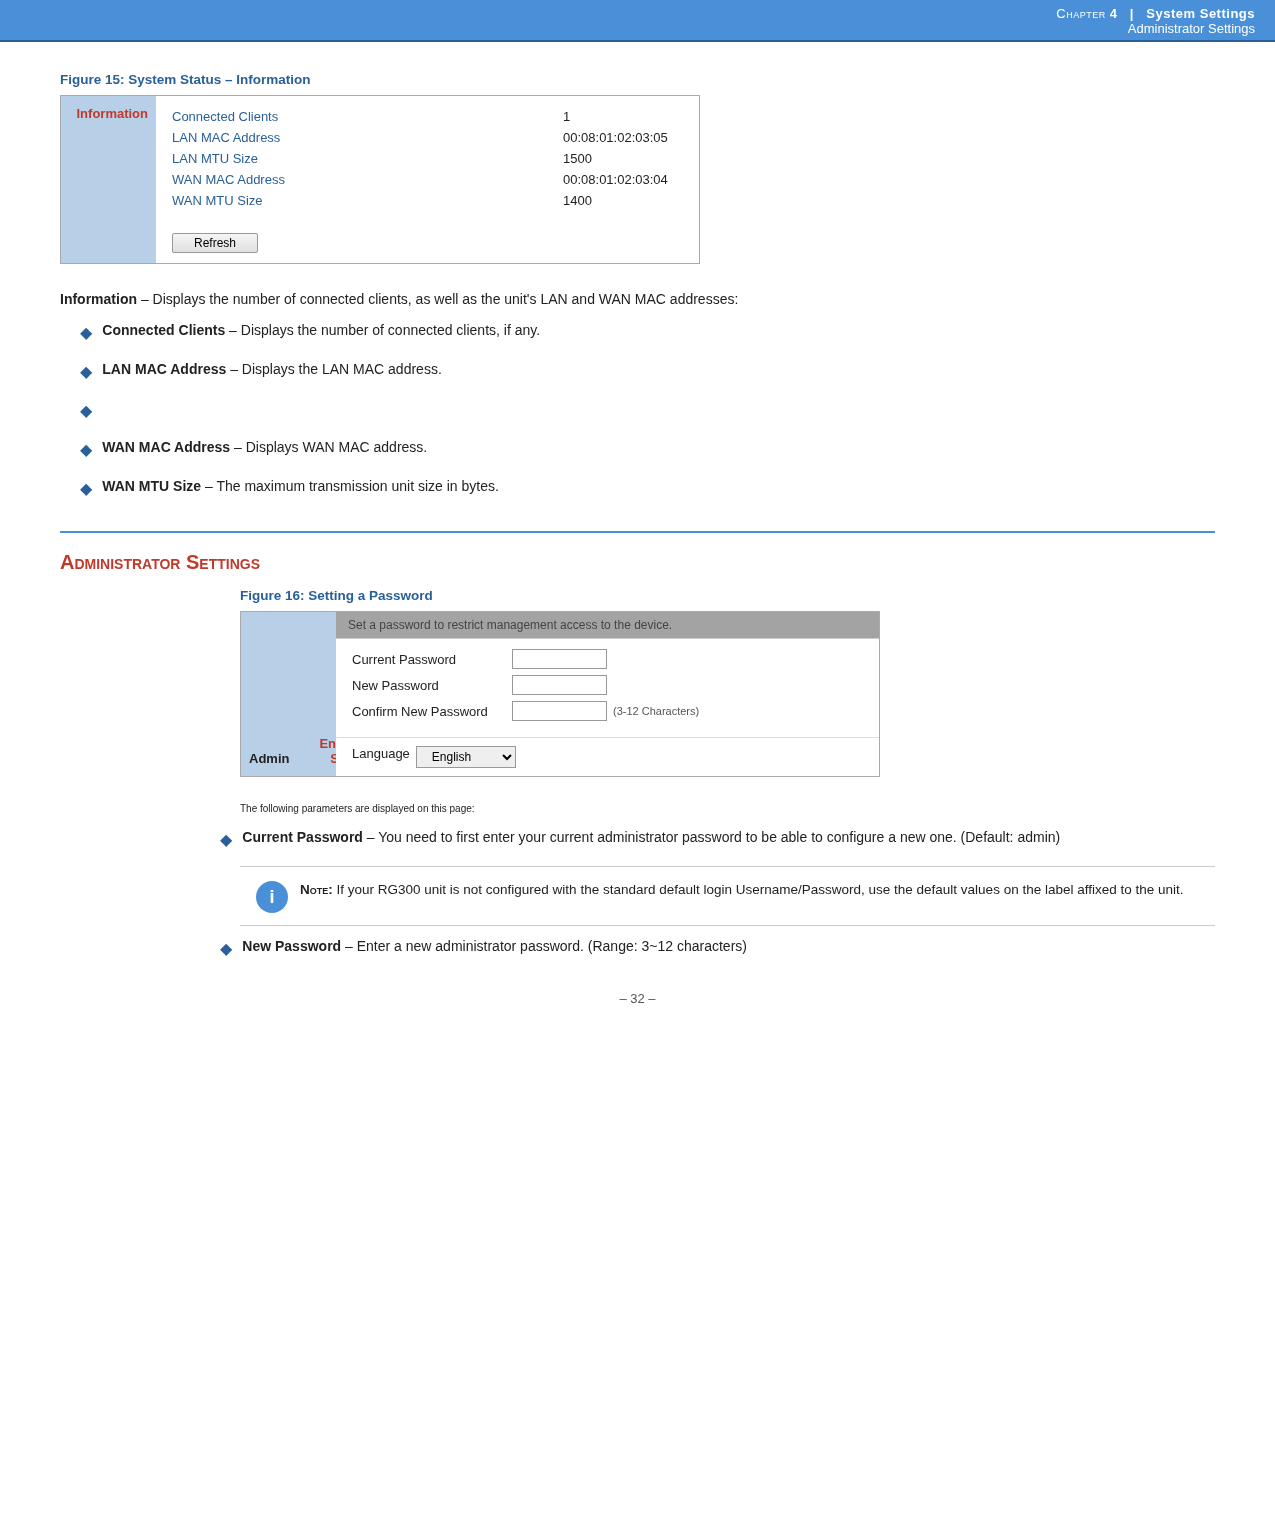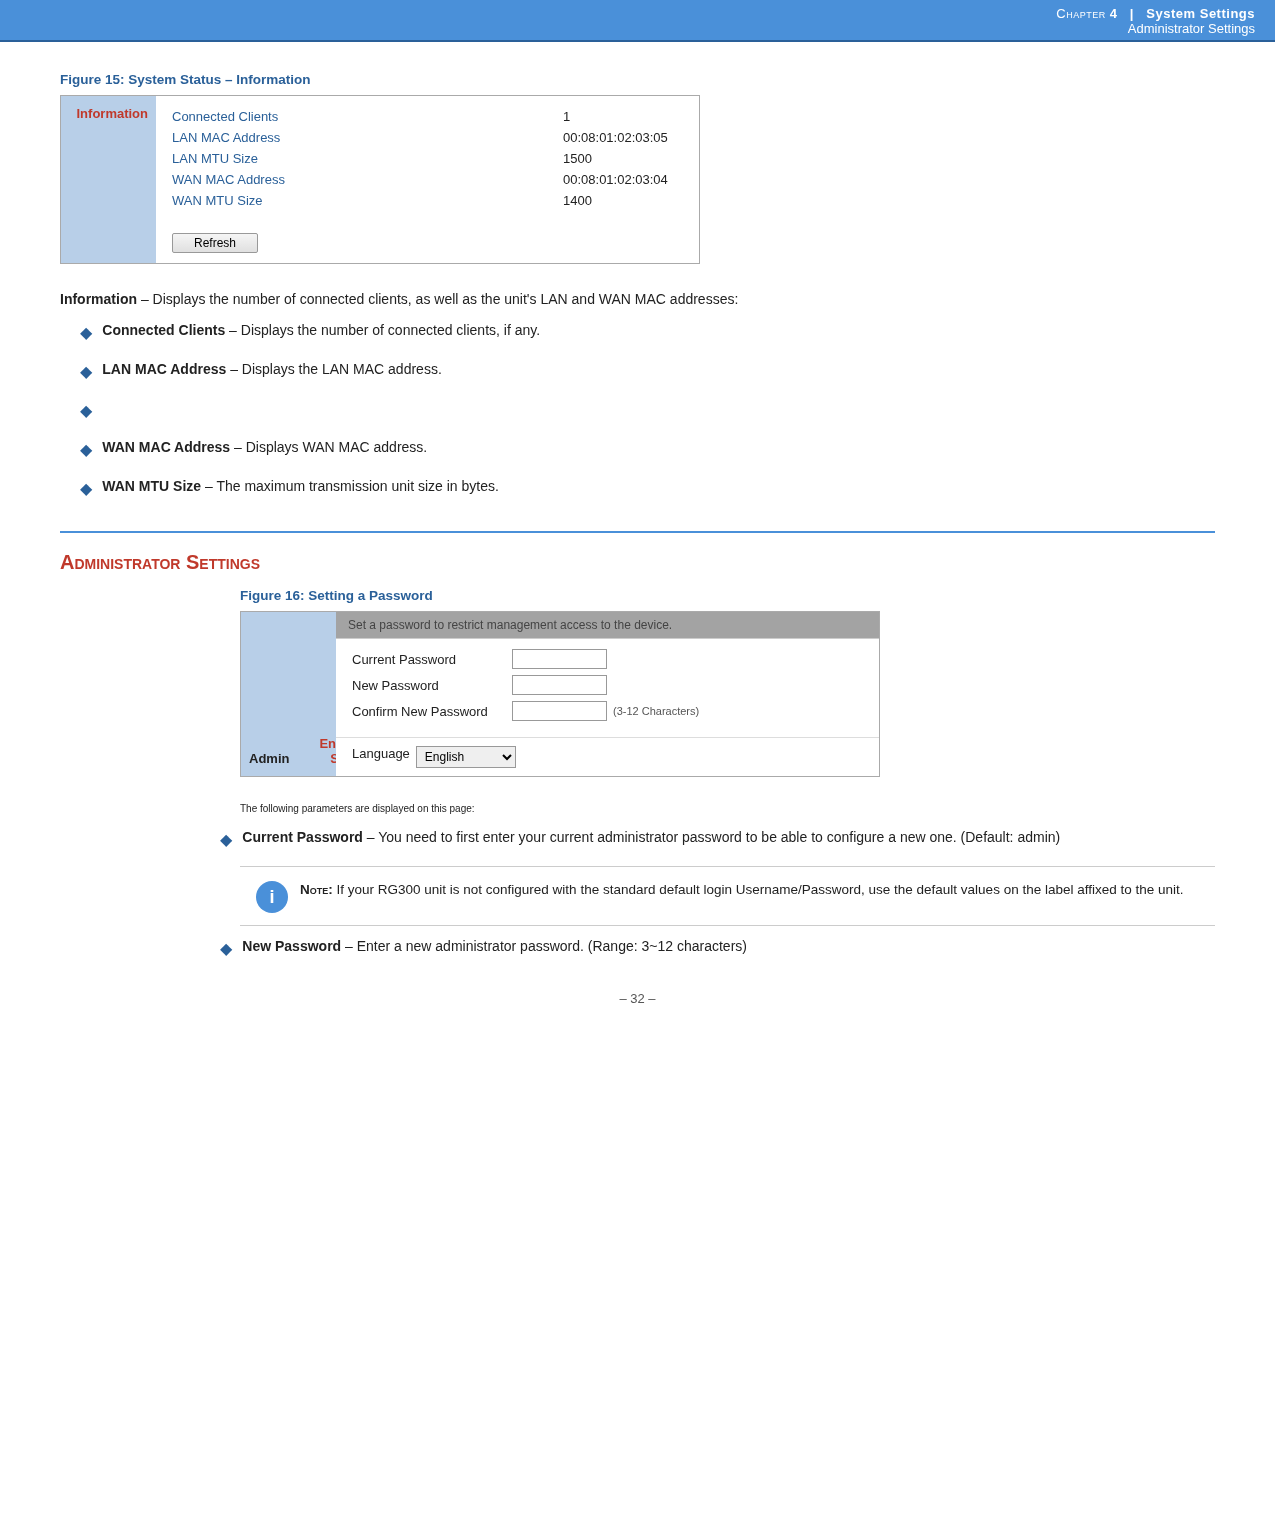--- a/index.html
+++ b/index.html
@@ -218,21 +218,21 @@
     .lang-row {
       display: flex;
       align-items: flex-start;
       font-size: 13px;
     }
     .lang-row label {
       margin-right: 6px;
     }
     .lang-select {
       border: 1px solid #999;
-      padding: 2px 4px;
+      padding: 2px 11px;
       font-size: 12px;
       width: 100px;
     }
 
     
     .following-params {
       margin-left: 180px;
       font-size: 10px;
       line-height: 1.6;
       margin-bottom: 10px;

